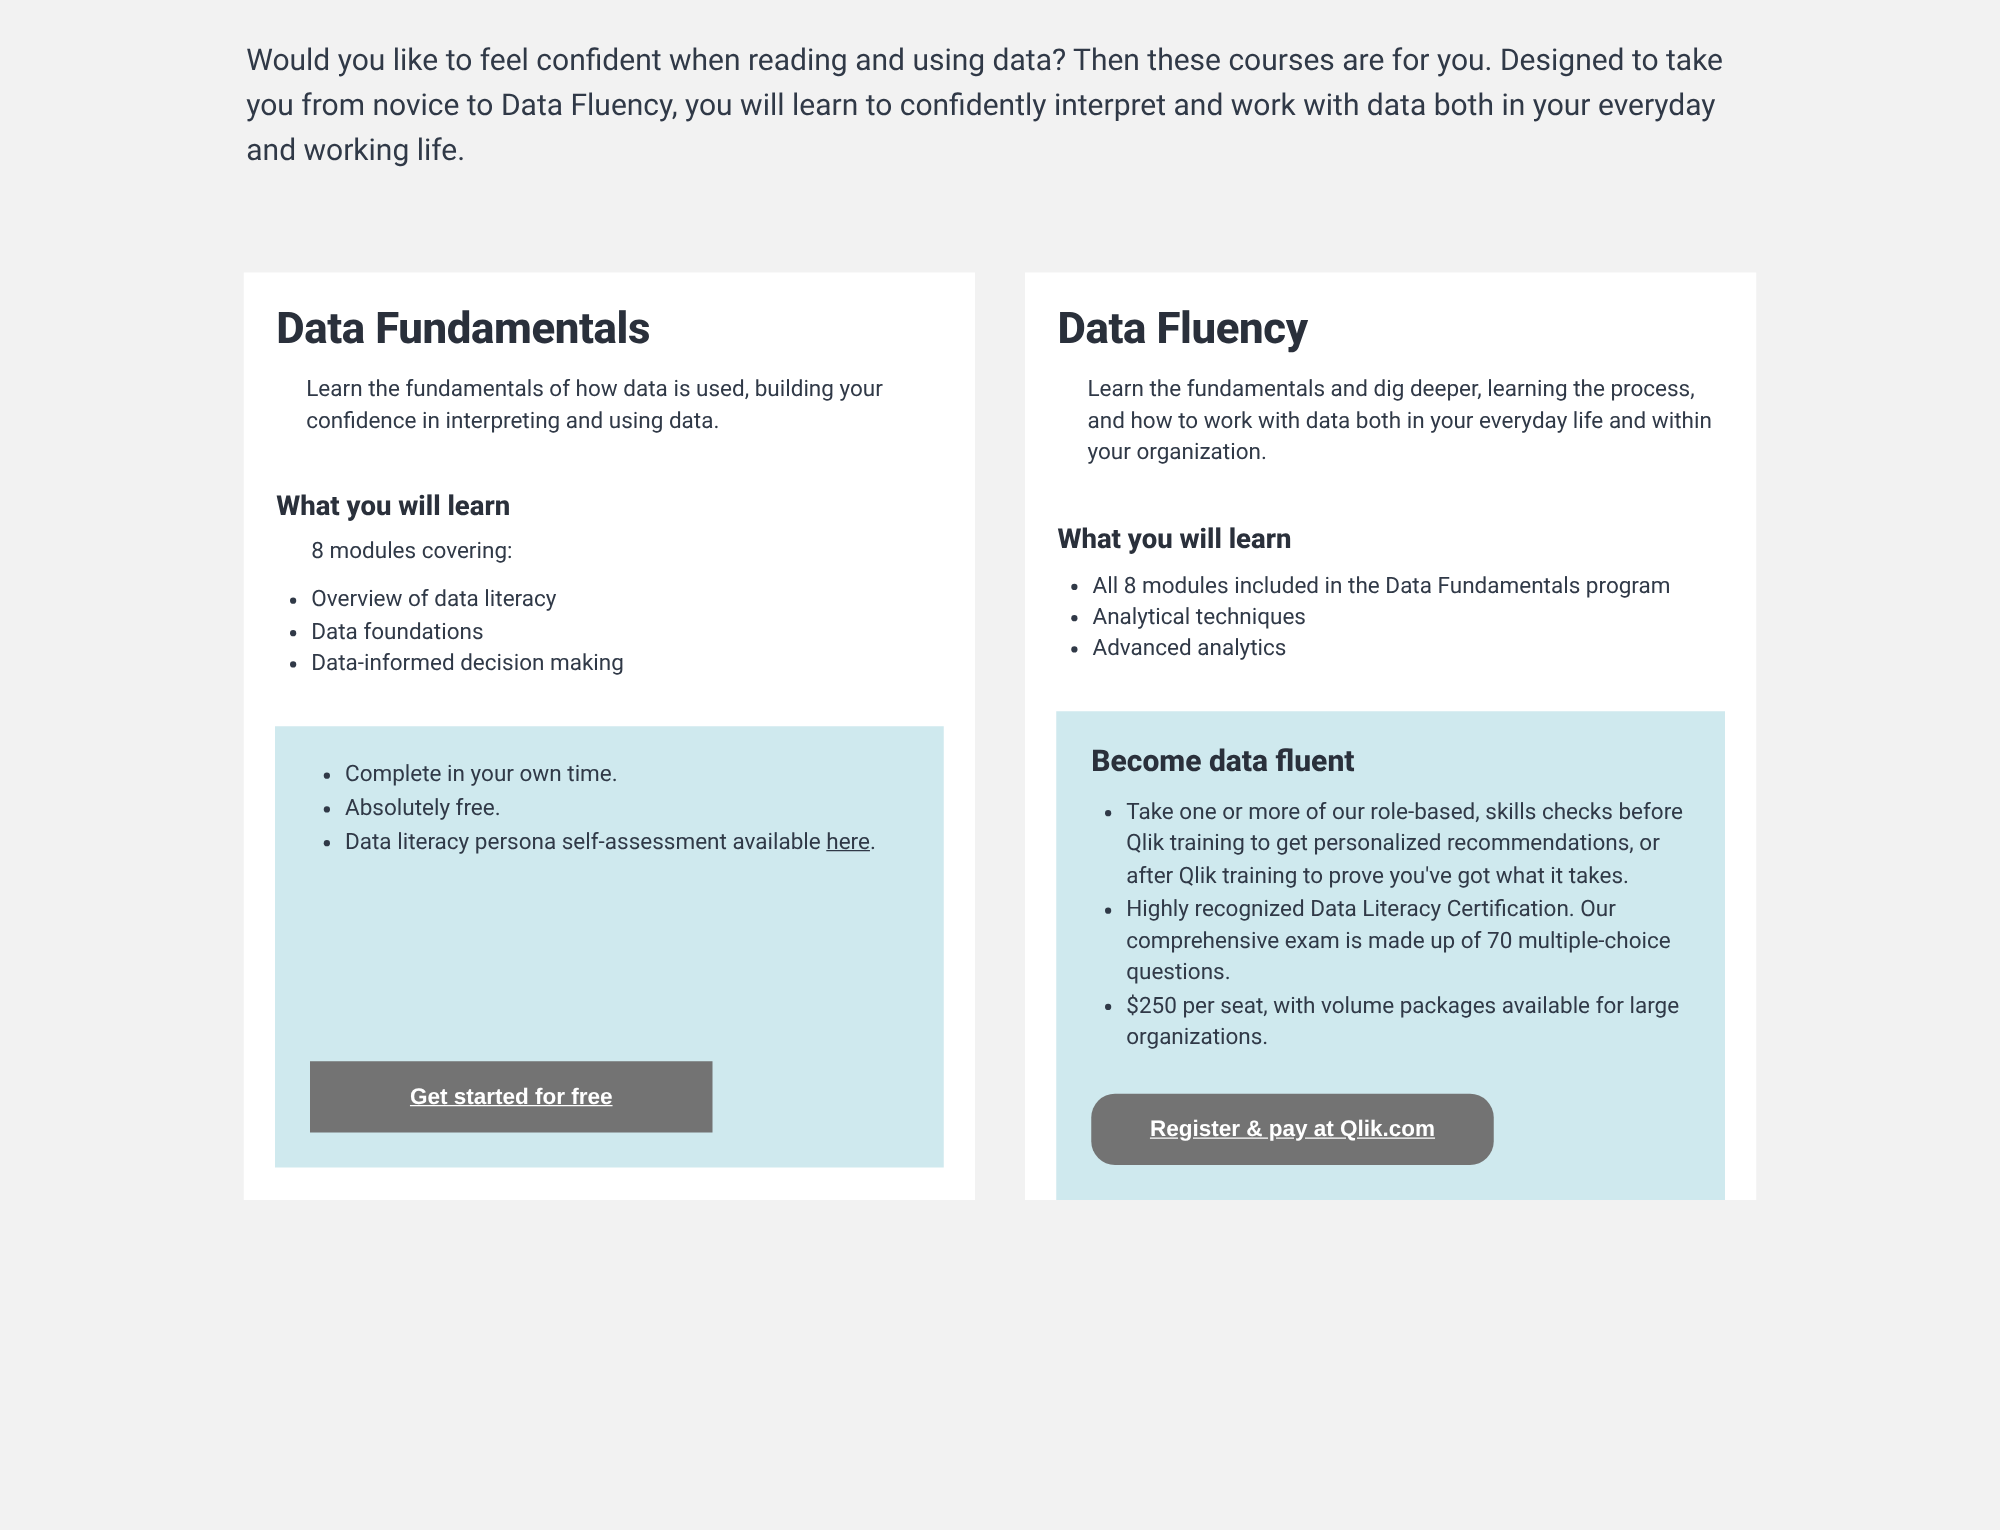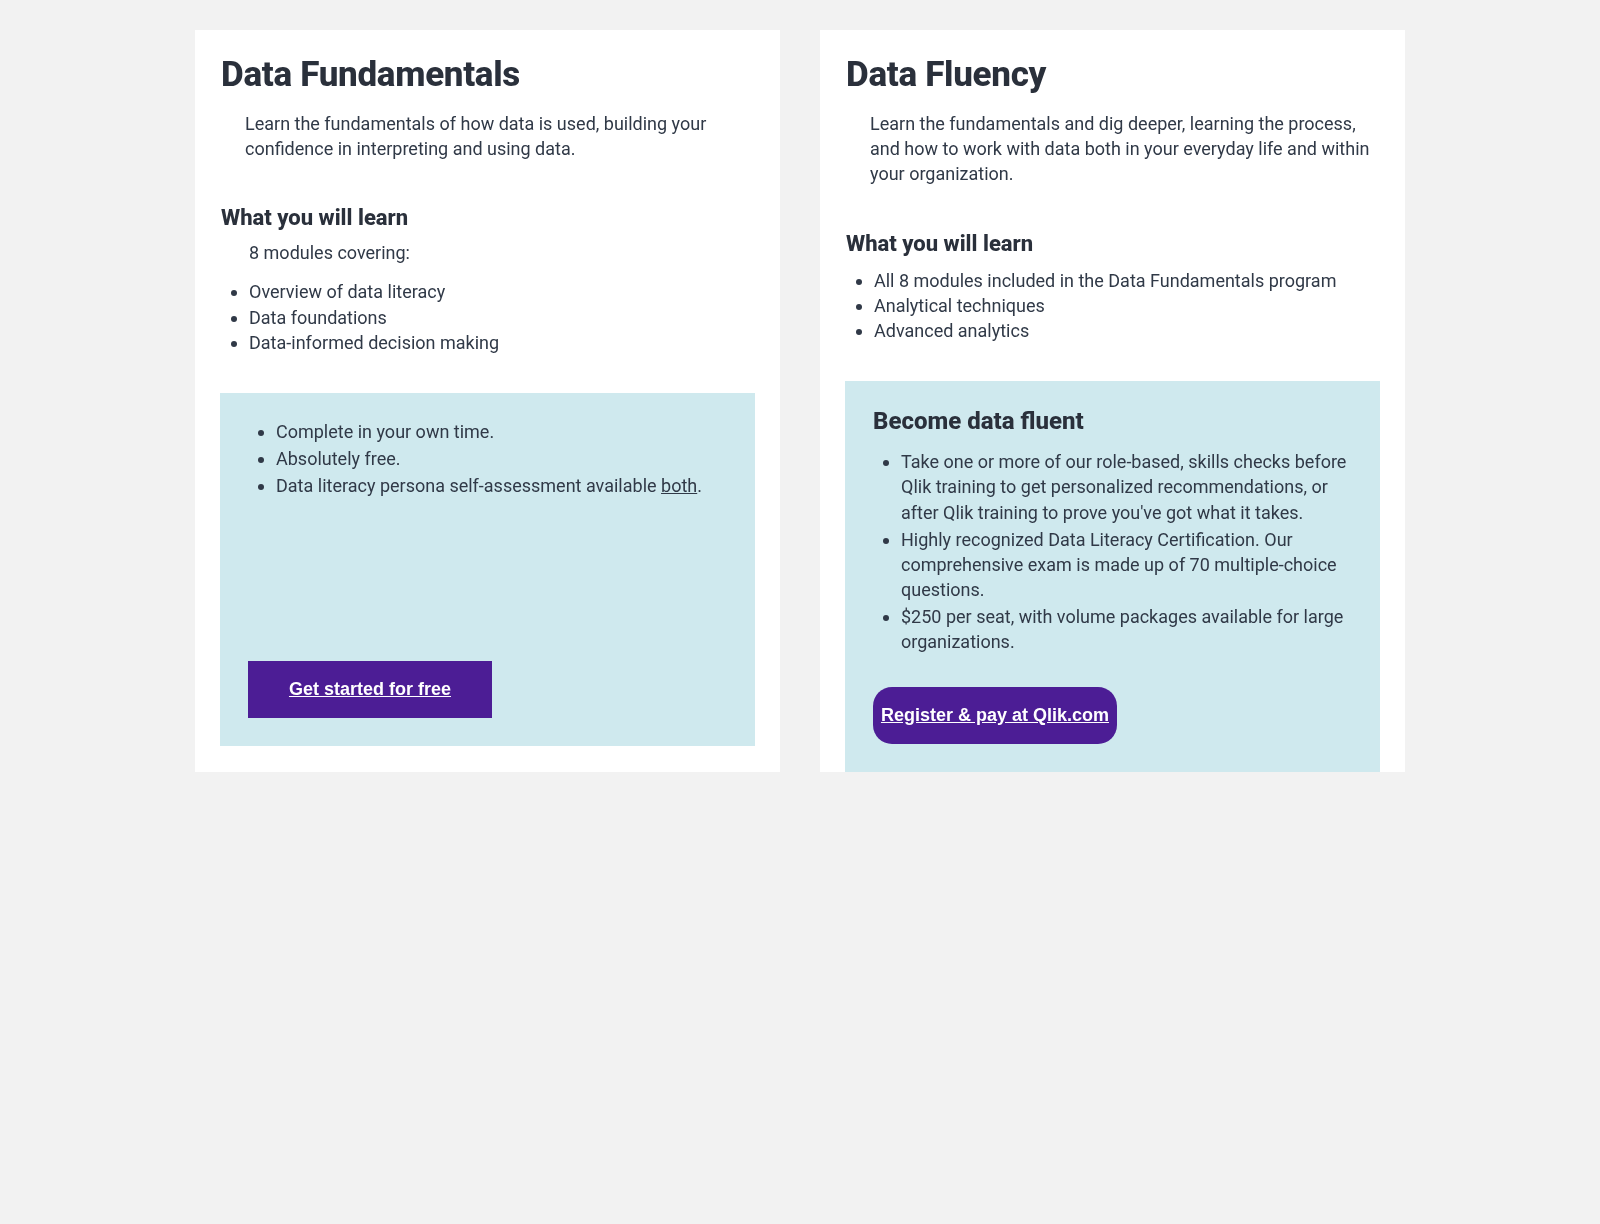--- a/index.html
+++ b/index.html
@@ -86,58 +86,59 @@
     font-size: 18px;
     line-height: 1.4;
     color: #303947;
     margin-bottom: 2px;
   }
   .callout .link {
     text-decoration: underline;
     cursor: pointer;
   }
   .btn {
-    background: #4c1d95;
+    background: #737373;
     color: #ffffff;
     text-align: center;
     font-size: 18px;
     font-weight: 600;
     text-decoration: underline;
     padding: 18px 0;
-    width: 244px;
+    width: 322px;
     cursor: pointer;
     border: none;
     margin-top: auto;
   }
   #card0-callout .btn { margin-top: 140px; }
   #card1-callout .btn { margin-top: 10px; border-radius: 19px; }
 </style>
 </head>
 <body>
 
 <div class="wrap">
+  <p class="intro">Would you like to feel confident when reading and using data? Then these courses are for you. Designed to take you from novice to Data Fluency, you will learn to confidently interpret and work with data both in your everyday and working life.</p>
 
   <div class="cards">
 
     <div class="card">
       <h2 class="card-title">Data Fundamentals</h2>
       <p class="card-desc">Learn the fundamentals of how data is used, building your confidence in interpreting and using data.</p>
       <h3 class="learn-heading">What you will learn</h3>
       <p class="modules-line">8 modules covering:</p>
       <ul class="top-list">
         <li>Overview of data literacy</li>
         <li>Data foundations</li>
         <li>Data-informed decision making</li>
       </ul>
       <div class="callout" id="card0-callout">
         <ul>
           <li>Complete in your own time.</li>
           <li>Absolutely free.</li>
           <li>
-            <span>Data literacy persona self-assessment available </span><span class="link">both</span><span>.</span>
+            <span>Data literacy persona self-assessment available </span><span class="link">here</span><span>.</span>
           </li>
         </ul>
         <button class="btn">Get started for free</button>
       </div>
     </div>
 
     <div class="card">
       <h2 class="card-title">Data Fluency</h2>
       <p class="card-desc">Learn the fundamentals and dig deeper, learning the process, and how to work with data both in your everyday life and within your organization.</p>
       <h3 class="learn-heading">What you will learn</h3>

